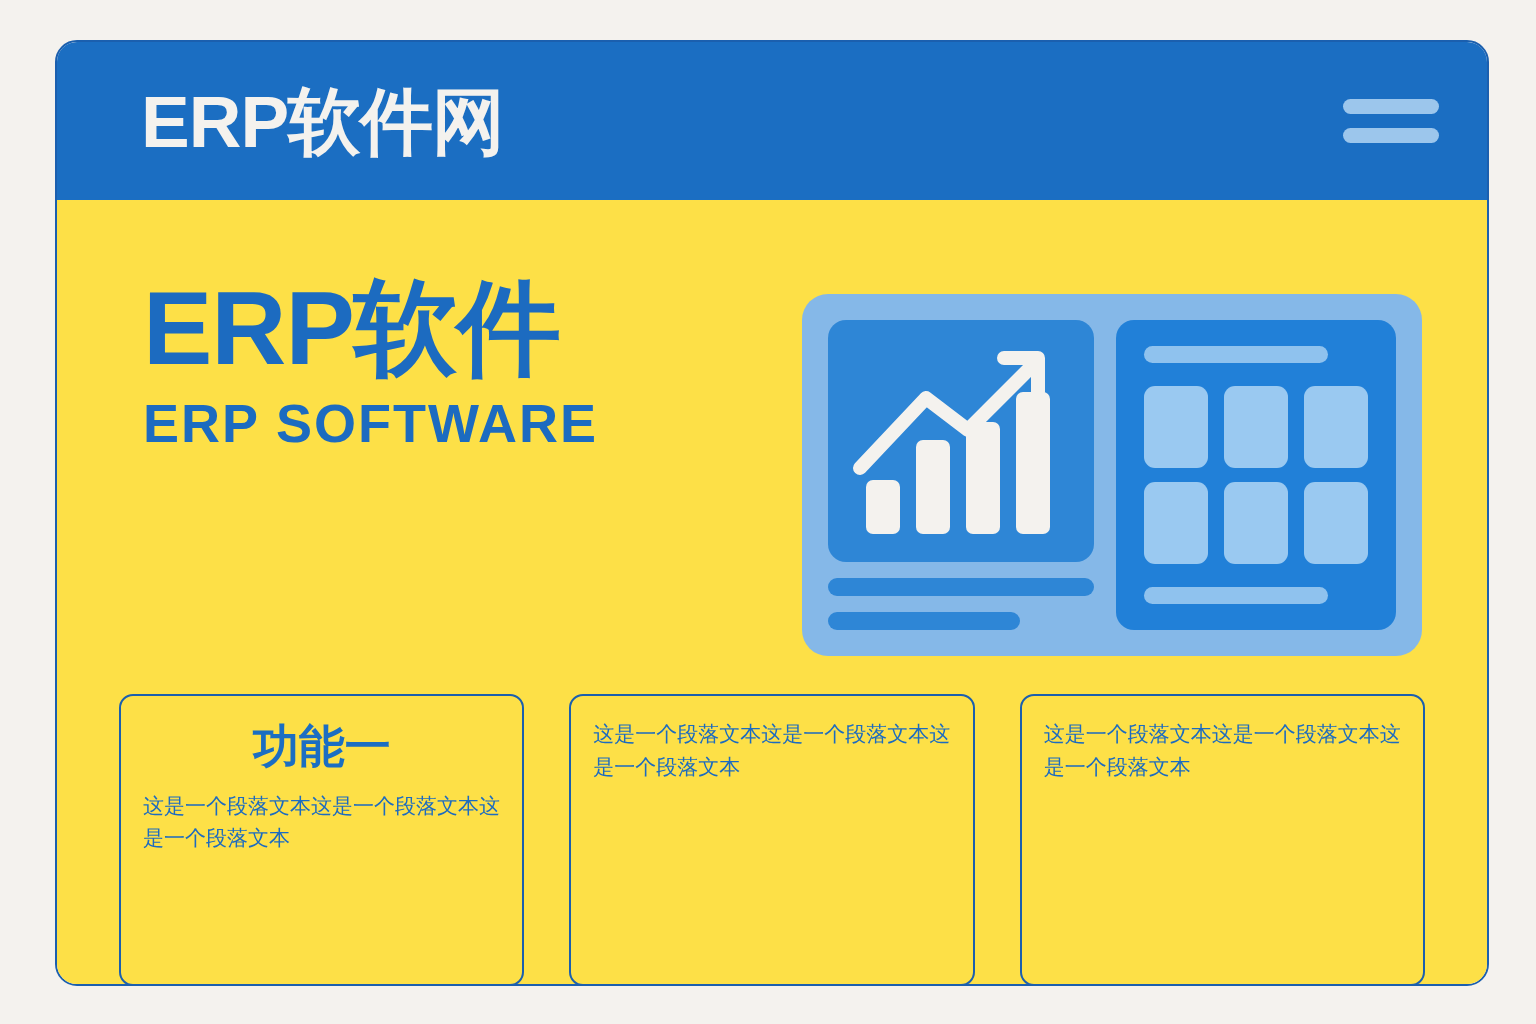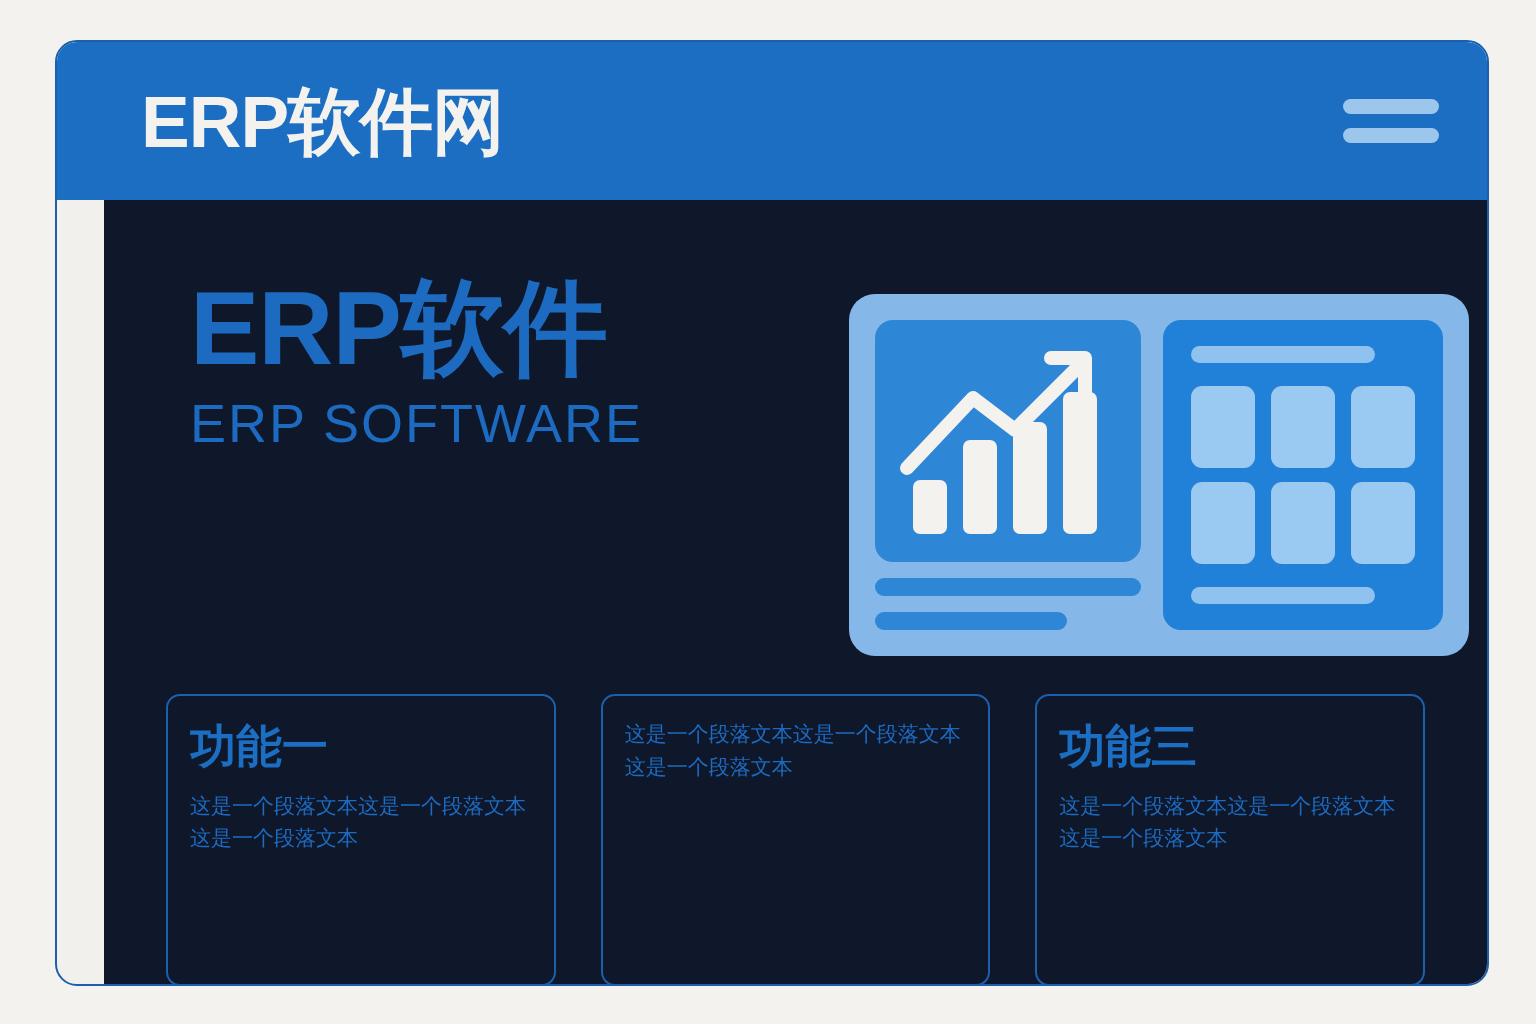--- a/index.html
+++ b/index.html
@@ -54,42 +54,41 @@
     width:100%;
     background:#9CC6EC;
     border-radius:8px;
   }
 
   
   .content {
     position:absolute;
     left:0; top:158px;
     right:0; bottom:0;
-    background:#0f172a;
-    margin-left:47px;
+    background:#fde047;
   }
 
   
   .hero-text {
     position:absolute;
     left:86px; top:74px;
     width:660px;
   }
   .hero-title {
     color:#1C6BC0;
     font-size:104px;
     font-weight:bold;
     line-height:1.05;
     letter-spacing:-1px;
     white-space:nowrap;
   }
   .hero-sub {
     color:#1C6BC0;
     font-size:54px;
-    font-weight:normal;
+    font-weight:bold;
     letter-spacing:2px;
     line-height:1.2;
     margin-top:8px;
     white-space:nowrap;
   }
 
   
   .illus {
     position:absolute;
     left:745px; top:94px;
@@ -159,21 +158,21 @@
     flex:1;
     border:2px solid #1B5FAE;
     border-radius:14px;
     padding:22px 22px 26px;
     min-height:292px;
   }
   .card-title {
     color:#1B6EC2;
     font-size:46px;
     font-weight:bold;
-    text-align:left;
+    text-align:center;
     line-height:1.25;
     margin-bottom:14px;
   }
   .card-body {
     color:#1C6BC0;
     font-size:21px;
     line-height:1.55;
     text-align:left;
   }
 </style>
@@ -237,20 +236,19 @@
       <div class="card">
         <div class="card-title">功能一</div>
         <div class="card-body">这是一个段落文本这是一个段落文本这是一个段落文本</div>
       </div>
 
       <div class="card">
         <div class="card-body">这是一个段落文本这是一个段落文本这是一个段落文本</div>
       </div>
 
       <div class="card">
-        <div class="card-title">功能三</div>
         <div class="card-body">这是一个段落文本这是一个段落文本这是一个段落文本</div>
       </div>
 
     </div>
 
   </div>
 </div>
 
 </body></html>

